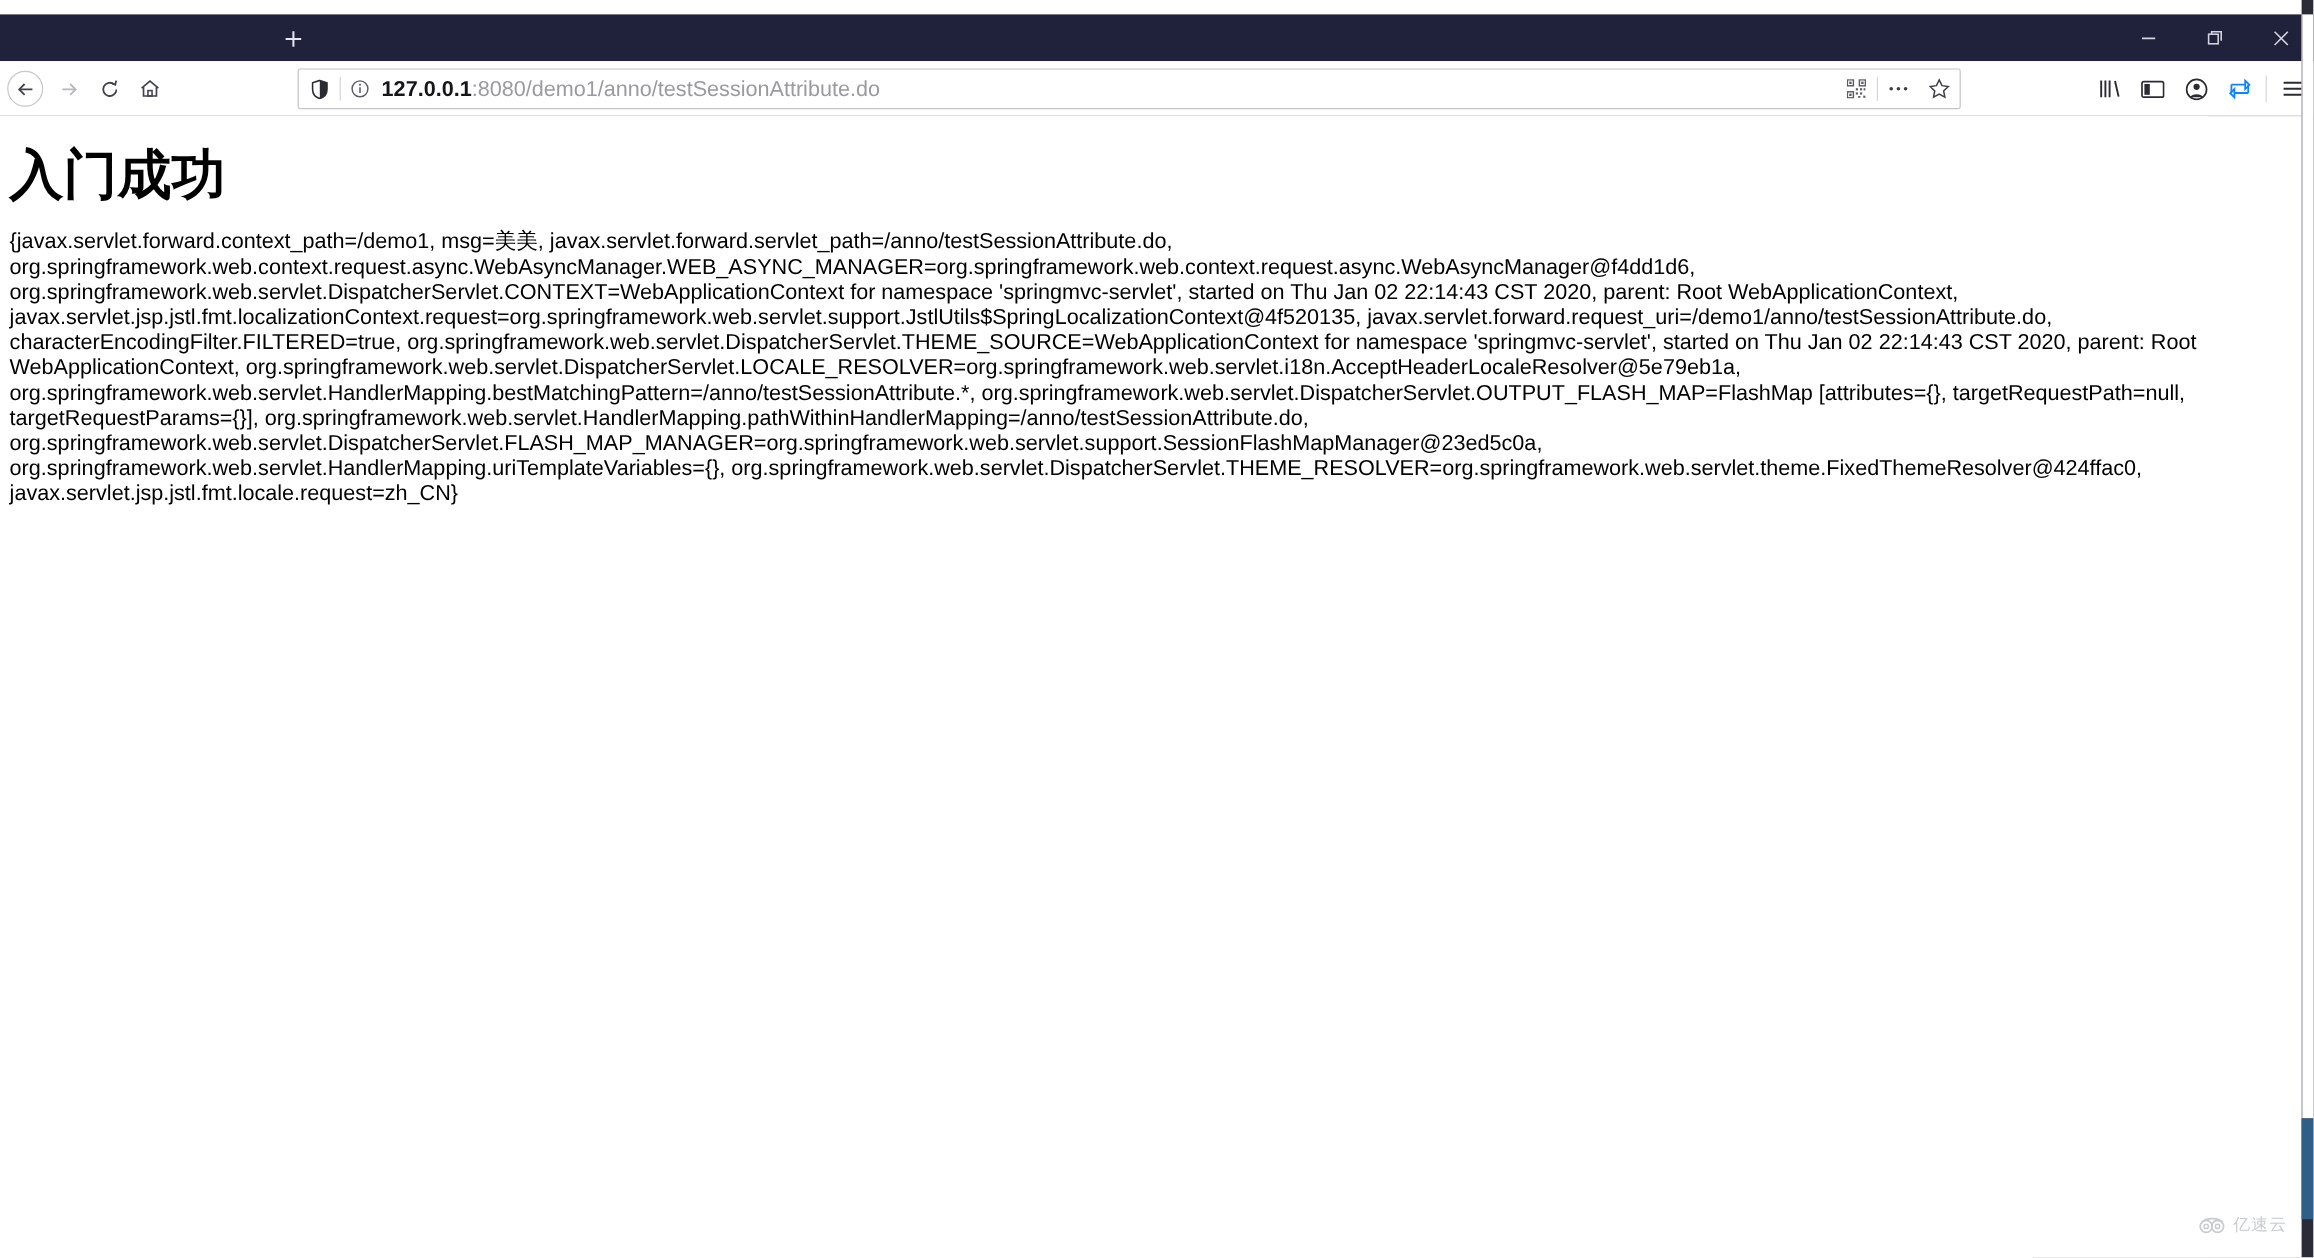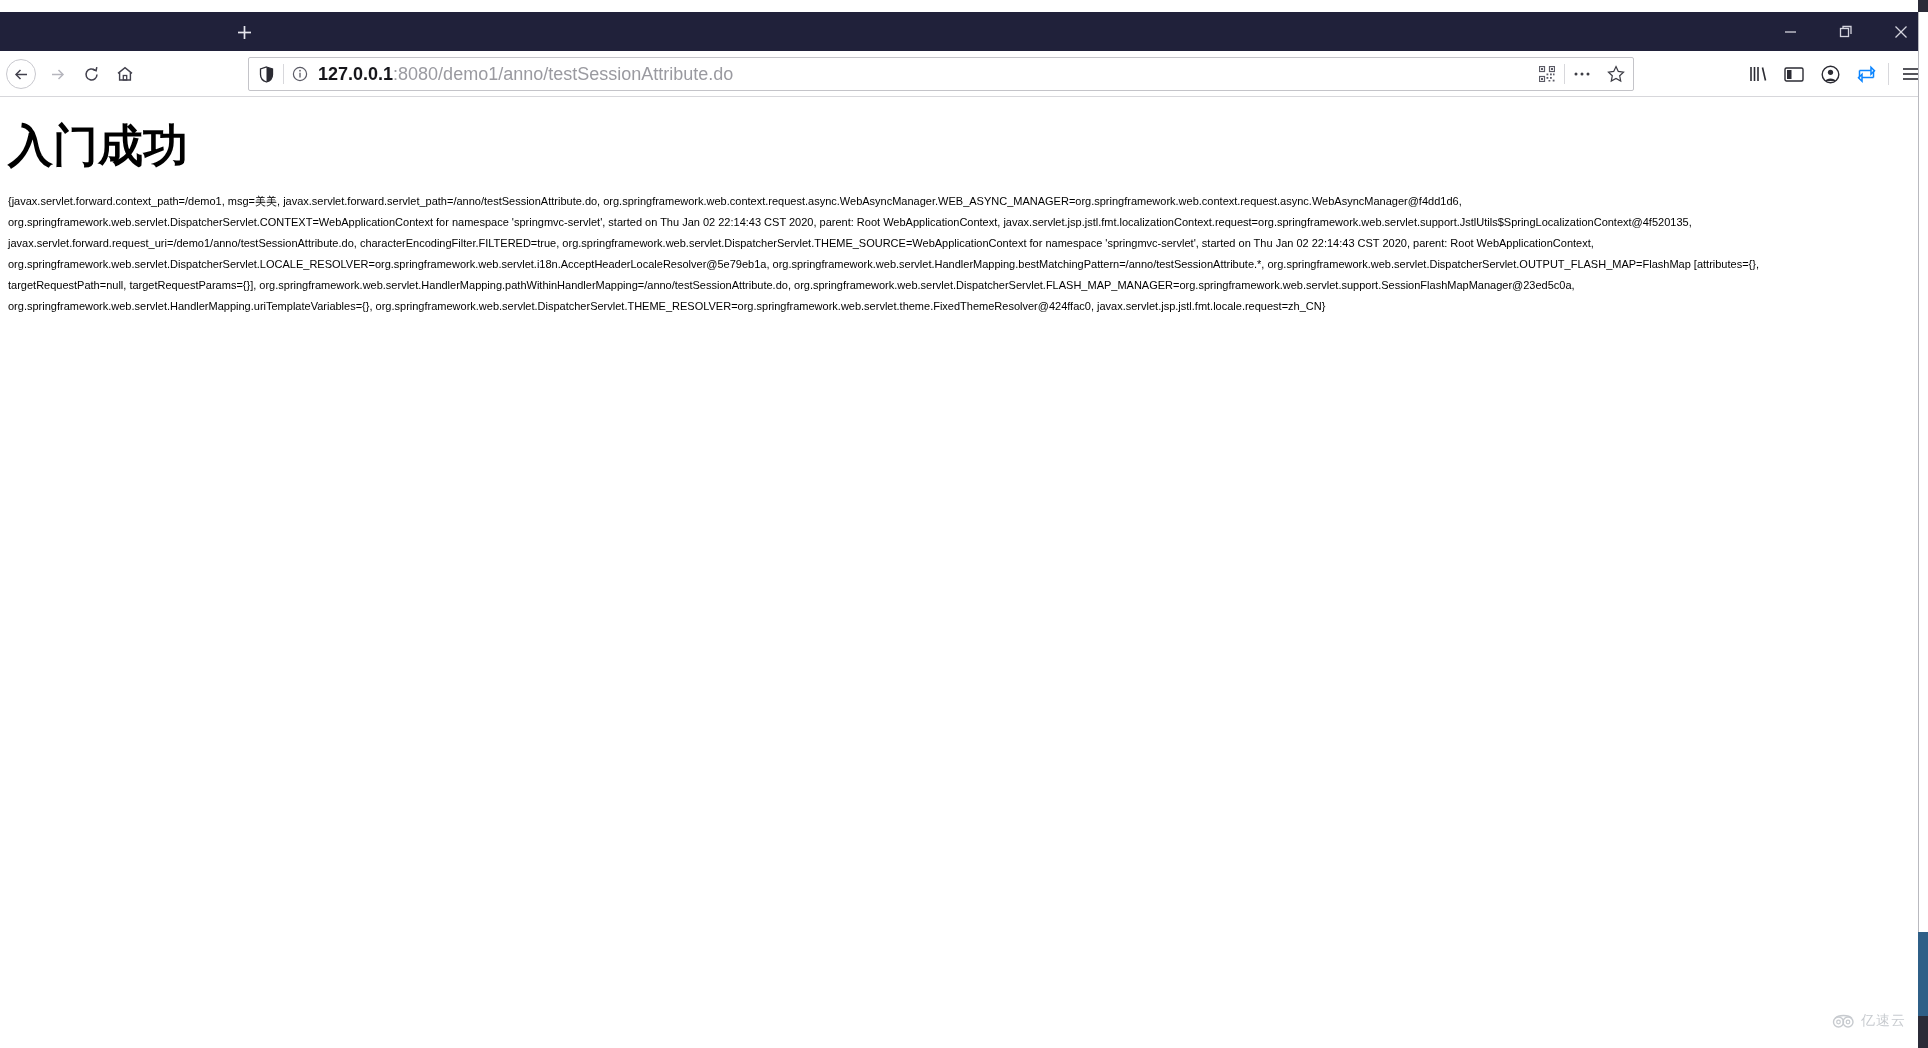--- a/index.html
+++ b/index.html
@@ -206,21 +206,21 @@
     padding: 25px 0 0 8px;
     font-size: 45px;
     line-height: 1.05;
     font-weight: bold;
     color: #000000;
     font-family: "DejaVu Sans", "Liberation Sans", sans-serif;
   }
   .page-body {
     margin: 0;
     padding: 22px 8px 0 8px;
-    font-size: 11px;
+    font-size: 18px;
     line-height: 21px;
     color: #000000;
     white-space: pre-wrap;
     word-break: break-word;
     font-family: "Liberation Sans", "DejaVu Sans", sans-serif;
   }
 
   
   .watermark {
     position: absolute;

